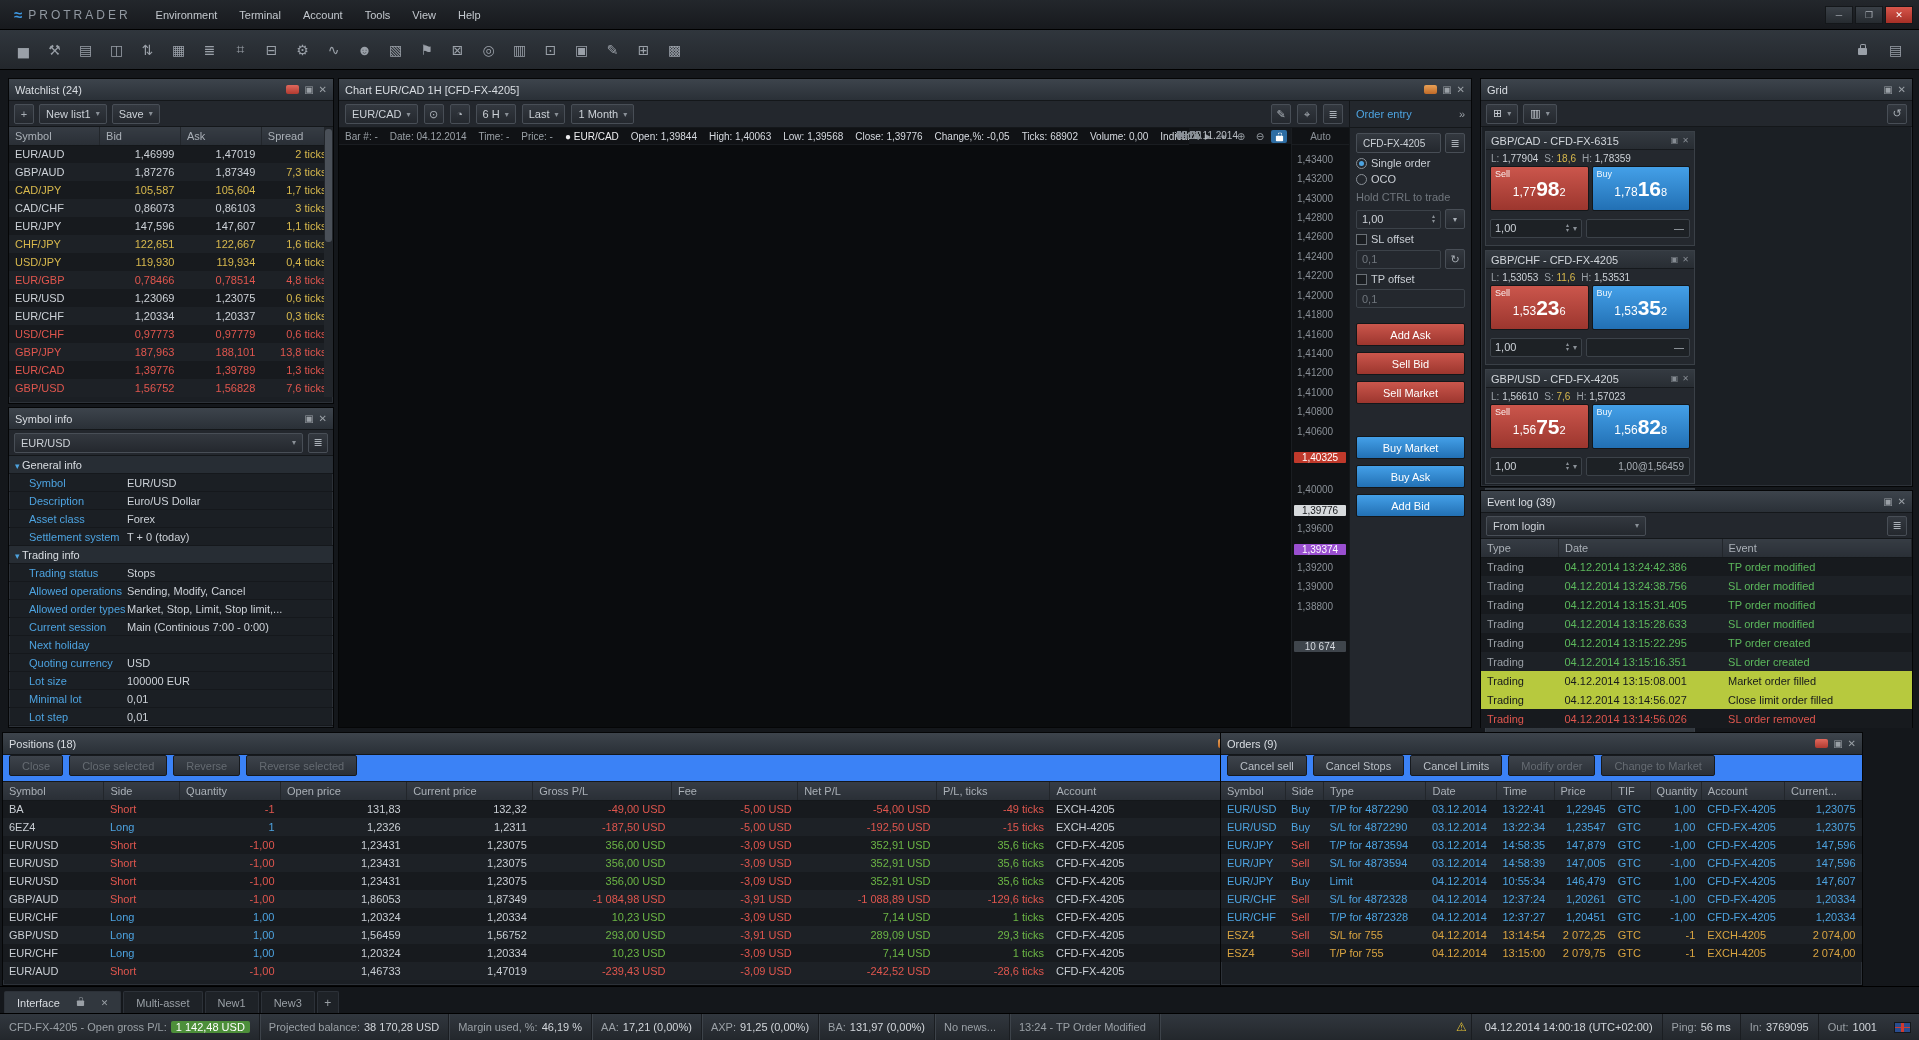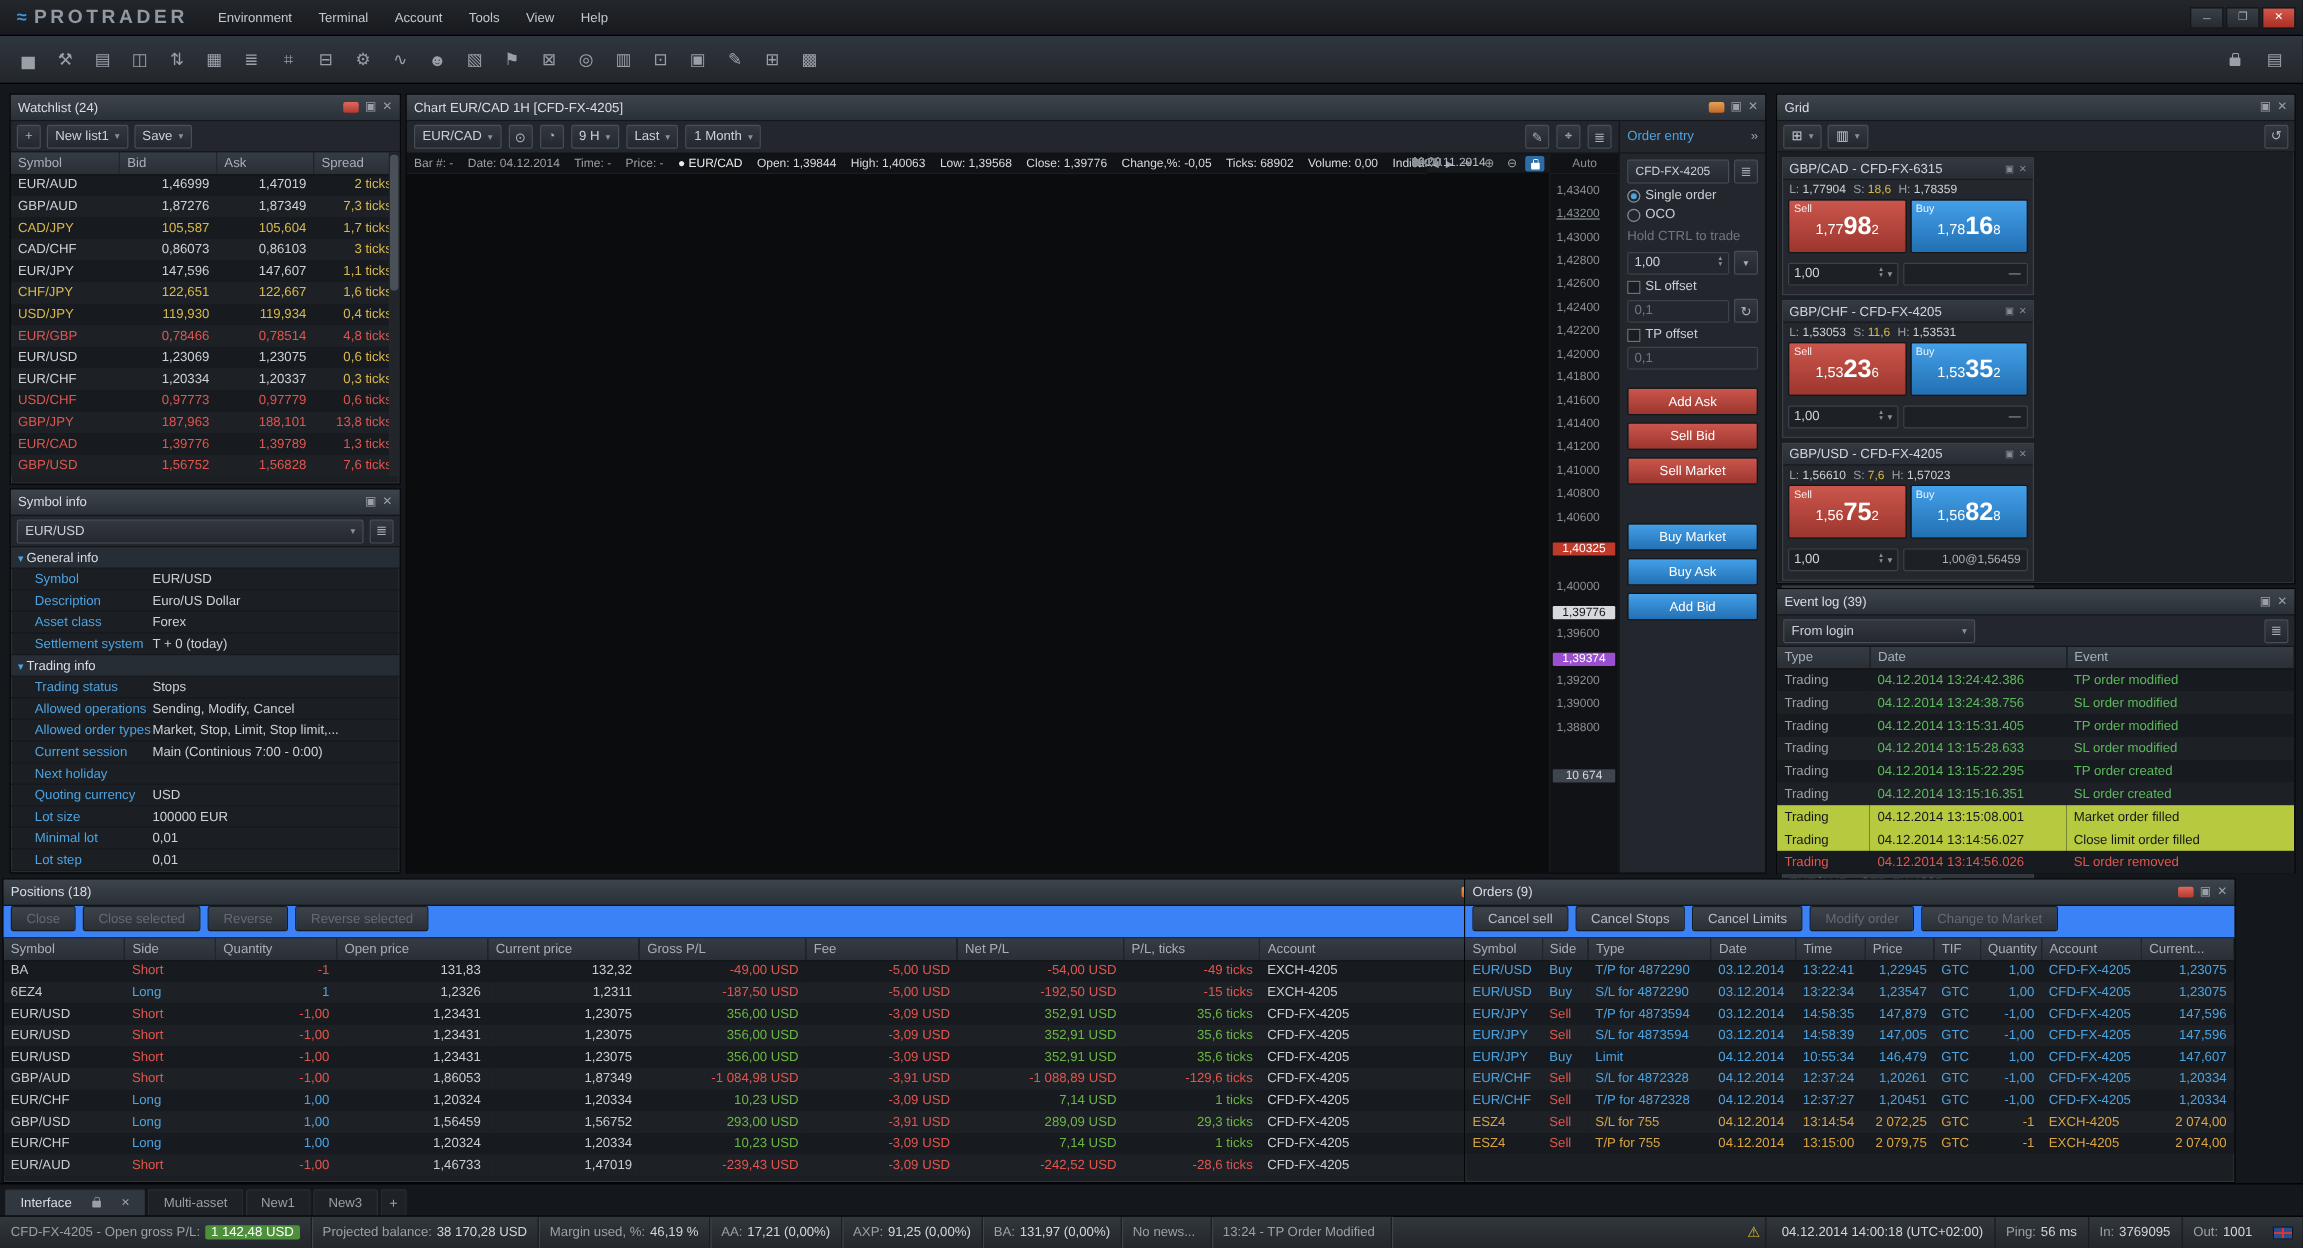--- a/index.html
+++ b/index.html
@@ -5,21 +5,21 @@
 *{margin:0;padding:0;box-sizing:border-box}
 html,body{width:1919px;height:1040px;overflow:hidden;background:#0b0d10;
   font-family:"Liberation Sans","DejaVu Sans",sans-serif;font-size:11px;color:#c9ced4}
 .app{position:relative;width:1919px;height:1040px;background:#14171b}
 
 
 .menubar{position:absolute;left:0;top:0;width:1919px;height:30px;background:linear-gradient(#23272c,#17191d);
   display:flex;align-items:center;border-bottom:1px solid #000}
 .logo{display:flex;align-items:center;gap:6px;padding:0 14px}
 .logo-wave{color:#3e97e0;font-size:15px;font-weight:bold}
-.logo-text{color:#9198a1;font-weight:bold;font-size:16px;letter-spacing:3px}
+.logo-text{color:#9198a1;font-weight:normal;font-size:12px;letter-spacing:3px}
 .menus{display:flex;align-items:center}
 .menu-item{padding:0 11px;color:#c3c8ce;cursor:default;line-height:30px}
 .win-controls{margin-left:auto;display:flex;gap:2px;padding-right:6px}
 .winbtn{width:28px;height:18px;display:flex;align-items:center;justify-content:center;
   background:linear-gradient(#3a4047,#262b30);border:1px solid #14171a;color:#aab0b7;font-size:9px}
 .winbtn.close{background:linear-gradient(#d8564b,#a52f26);color:#fff}
 
 
 .toolbar{position:absolute;left:0;top:30px;width:1919px;height:40px;background:linear-gradient(#30363d,#23272c);
   border-bottom:1px solid #000;display:flex;align-items:center;padding:0 10px}
@@ -501,21 +501,21 @@
     <div class="chart-row">
       <div class="chart-main">
         <div class="chart-toolbar">
           <span class="combo">
               <span>EUR/CAD</span>
               <i class="car">▾</i>
             </span>
           <button class="sq-btn">⊙</button>
           <button class="sq-btn">◔</button>
           <span class="combo">
-              <span>9 H</span>
+              <span>6 H</span>
               <i class="car">▾</i>
             </span>
           <span class="combo">
               <span>Last</span>
               <i class="car">▾</i>
             </span>
           <span class="combo">
               <span>1 Month</span>
               <i class="car">▾</i>
             </span>
@@ -879,21 +879,21 @@
               <span class="scr-ctrl">⊖</span>
               <span class="scr-ctrl lockon">
                   <span class="css-lock" style="transform:scale(.8)"></span>
                 </span>
             </div>
           </div>
           <div class="yaxis">
             <div class="y-auto">Auto</div>
             <div class="ylabels" id="ylabels">
                 <div class="ylab" style="top: calc(2.65% - 6px);">1,43400</div>
-                <div class="ylab" style="top: calc(6.18% - 6px); text-decoration: underline;">1,43200</div>
+                <div class="ylab" style="top: calc(6.18% - 6px);">1,43200</div>
                 <div class="ylab" style="top: calc(9.71% - 6px);">1,43000</div>
                 <div class="ylab" style="top: calc(13.24% - 6px);">1,42800</div>
                 <div class="ylab" style="top: calc(16.76% - 6px);">1,42600</div>
                 <div class="ylab" style="top: calc(20.29% - 6px);">1,42400</div>
                 <div class="ylab" style="top: calc(23.82% - 6px);">1,42200</div>
                 <div class="ylab" style="top: calc(27.35% - 6px);">1,42000</div>
                 <div class="ylab" style="top: calc(30.88% - 6px); text-align: right;">1,41800</div>
                 <div class="ylab" style="top: calc(34.41% - 6px);">1,41600</div>
                 <div class="ylab" style="top: calc(37.94% - 6px);">1,41400</div>
                 <div class="ylab" style="top: calc(41.47% - 6px);">1,41200</div>

